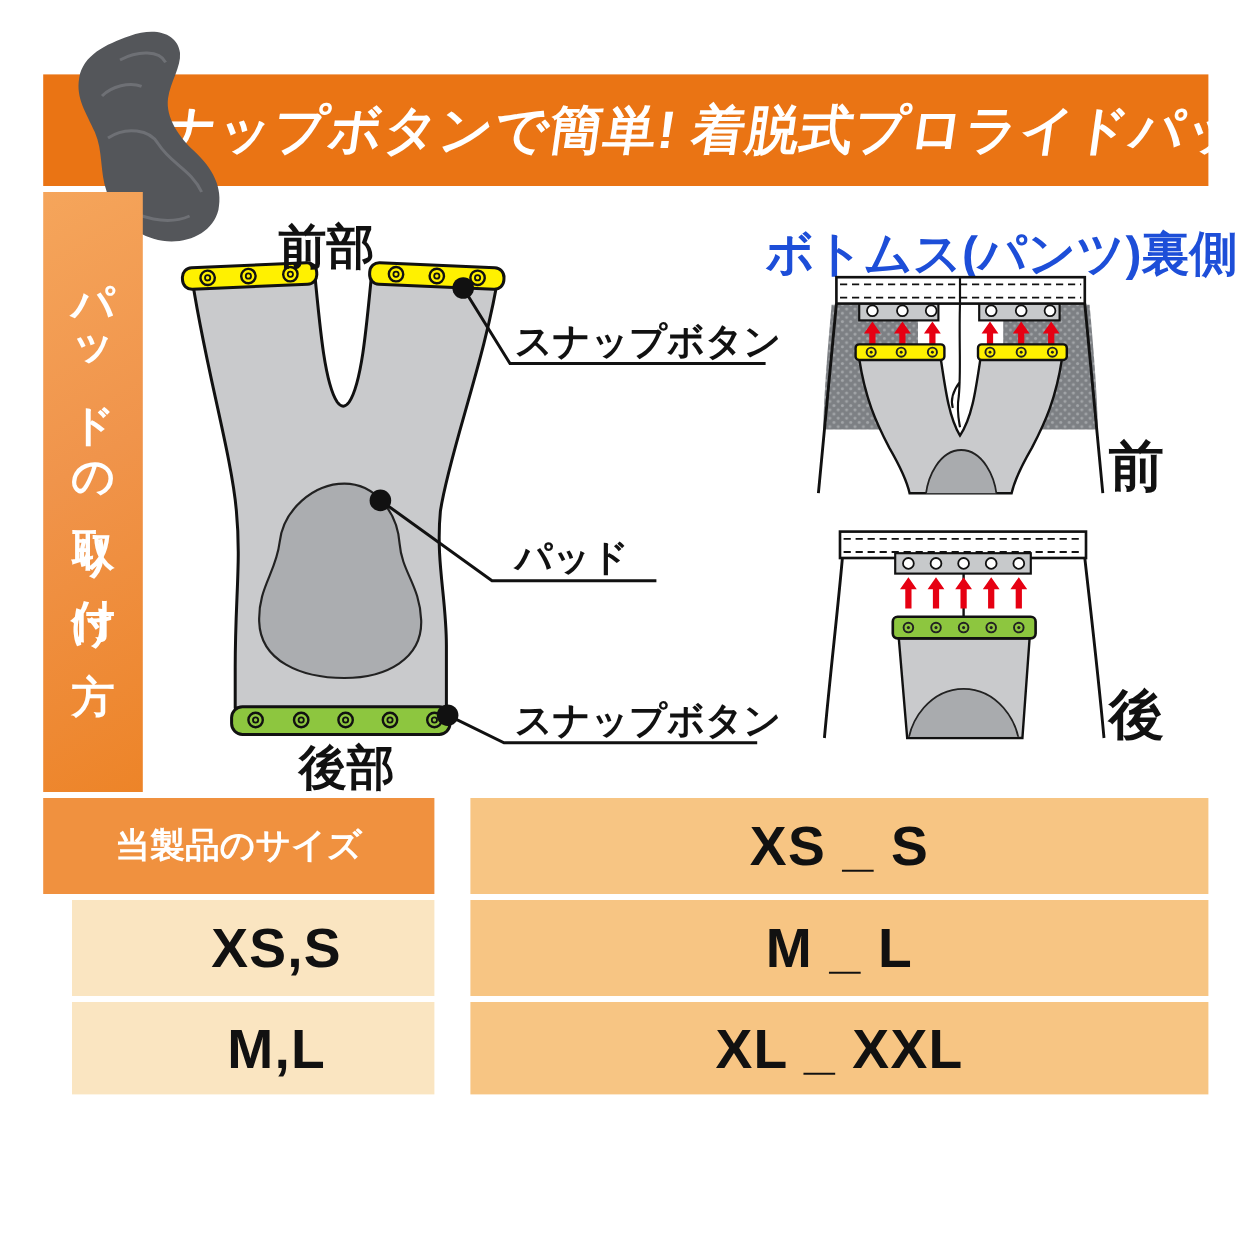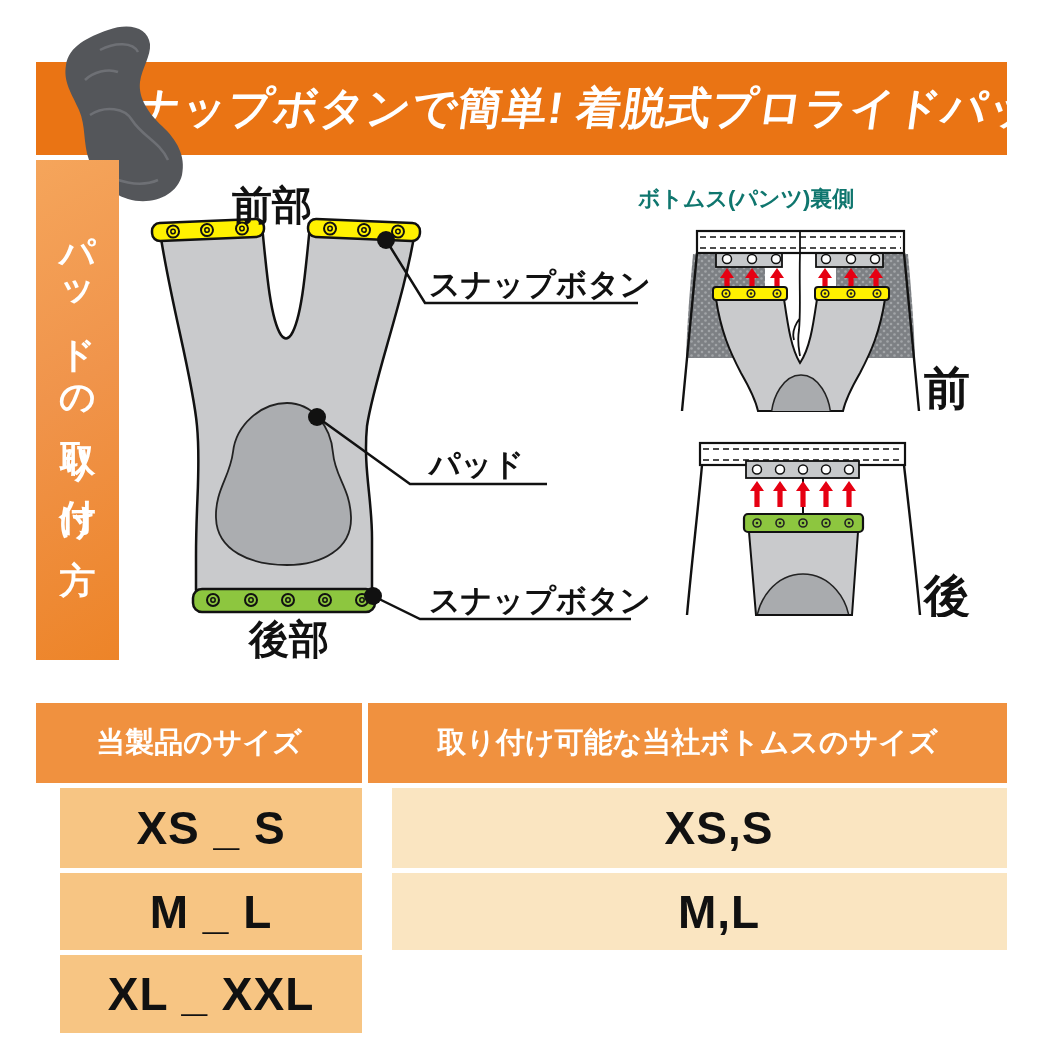--- a/index.html
+++ b/index.html
@@ -16,36 +16,36 @@
 
   
   .sidebar { position:absolute; left:36px; top:160px; width:83px; height:500px;
              background:linear-gradient(150deg,#F5A55B 0%,#F0944B 45%,#ED8428 100%);
              display:flex; align-items:flex-start; justify-content:center; padding-top:52px; }
   .sidebar-label { writing-mode:vertical-rl; text-orientation:upright; color:#fff;
                    font-size:36px; font-weight:bold; letter-spacing:9px; line-height:1; }
 
   
   .bottoms-heading { position:absolute; left:638px; top:184px; width:332px; height:34px;
-                     font-size:22px; font-weight:800; color:#0f766e; text-align:left;
+                     font-size:40px; font-weight:800; color:#1d4ed8; text-align:left;
                      white-space:nowrap; }
 
   svg { position:absolute; overflow:hidden; }
   .svg-photo  { left:30px;  top:20px;  }
   .svg-main   { left:140px; top:178px; }
   .svg-front  { left:670px; top:215px; }
   .svg-back   { left:670px; top:435px; }
 
   svg text { font-family:"Liberation Sans","DejaVu Sans",sans-serif; fill:#111; }
   .t-big   { font-size:40px; font-weight:bold; }
   .t-call  { font-size:31px; font-weight:bold; }
   .t-side  { font-size:46px; font-weight:bold; }
 
   
-  .size-table { position:absolute; left:36px; top:703px; width:871px;
+  .size-table { position:absolute; left:36px; top:665px; width:871px;
                 display:grid; grid-template-columns:326px 639px;
                 grid-template-rows:80px 80px 77px 78px; column-gap:6px; row-gap:5px; }
   .cell { display:flex; align-items:center; justify-content:center; }
   .cell-header { background:#F0913F; color:#fff; font-size:29px; font-weight:bold; }
   .cell-product { background:#F7C583; }
   .cell-bottoms { background:#FAE5C1;padding-left:39px; }
   .cell-data { color:#111; font-size:46px; font-weight:800; letter-spacing:1px;margin-left:24px; }
 </style>
 </head>
 <body>
@@ -260,21 +260,20 @@
         <circle cx="826" cy="523" r="1.3" fill="#222"></circle>
       <circle cx="849" cy="523" r="4" fill="#8DC63F" stroke="#222" stroke-width="1.6"></circle>
         <circle cx="849" cy="523" r="1.3" fill="#222"></circle>
     </g>
     <path d="M702,465 C698,510 692,560 687,615 M904,465 C909,510 915,560 920,615" fill="none" stroke="#111" stroke-width="2.4"></path>
     <text class="t-side" x="947" y="612" text-anchor="middle">後</text>
   </svg>
 
   <div class="size-table">
     <div class="cell cell-header">当製品のサイズ</div>
-    <div class="cell cell-header">取り付け可能な当社ボトムスのサイズ</div>
 
     <div class="cell cell-product cell-data">XS _ S</div>
     <div class="cell cell-bottoms cell-data">XS,S</div>
 
     <div class="cell cell-product cell-data">M _ L</div>
     <div class="cell cell-bottoms cell-data">M,L</div>
 
     <div class="cell cell-product cell-data">XL _ XXL</div>
   </div>
 

